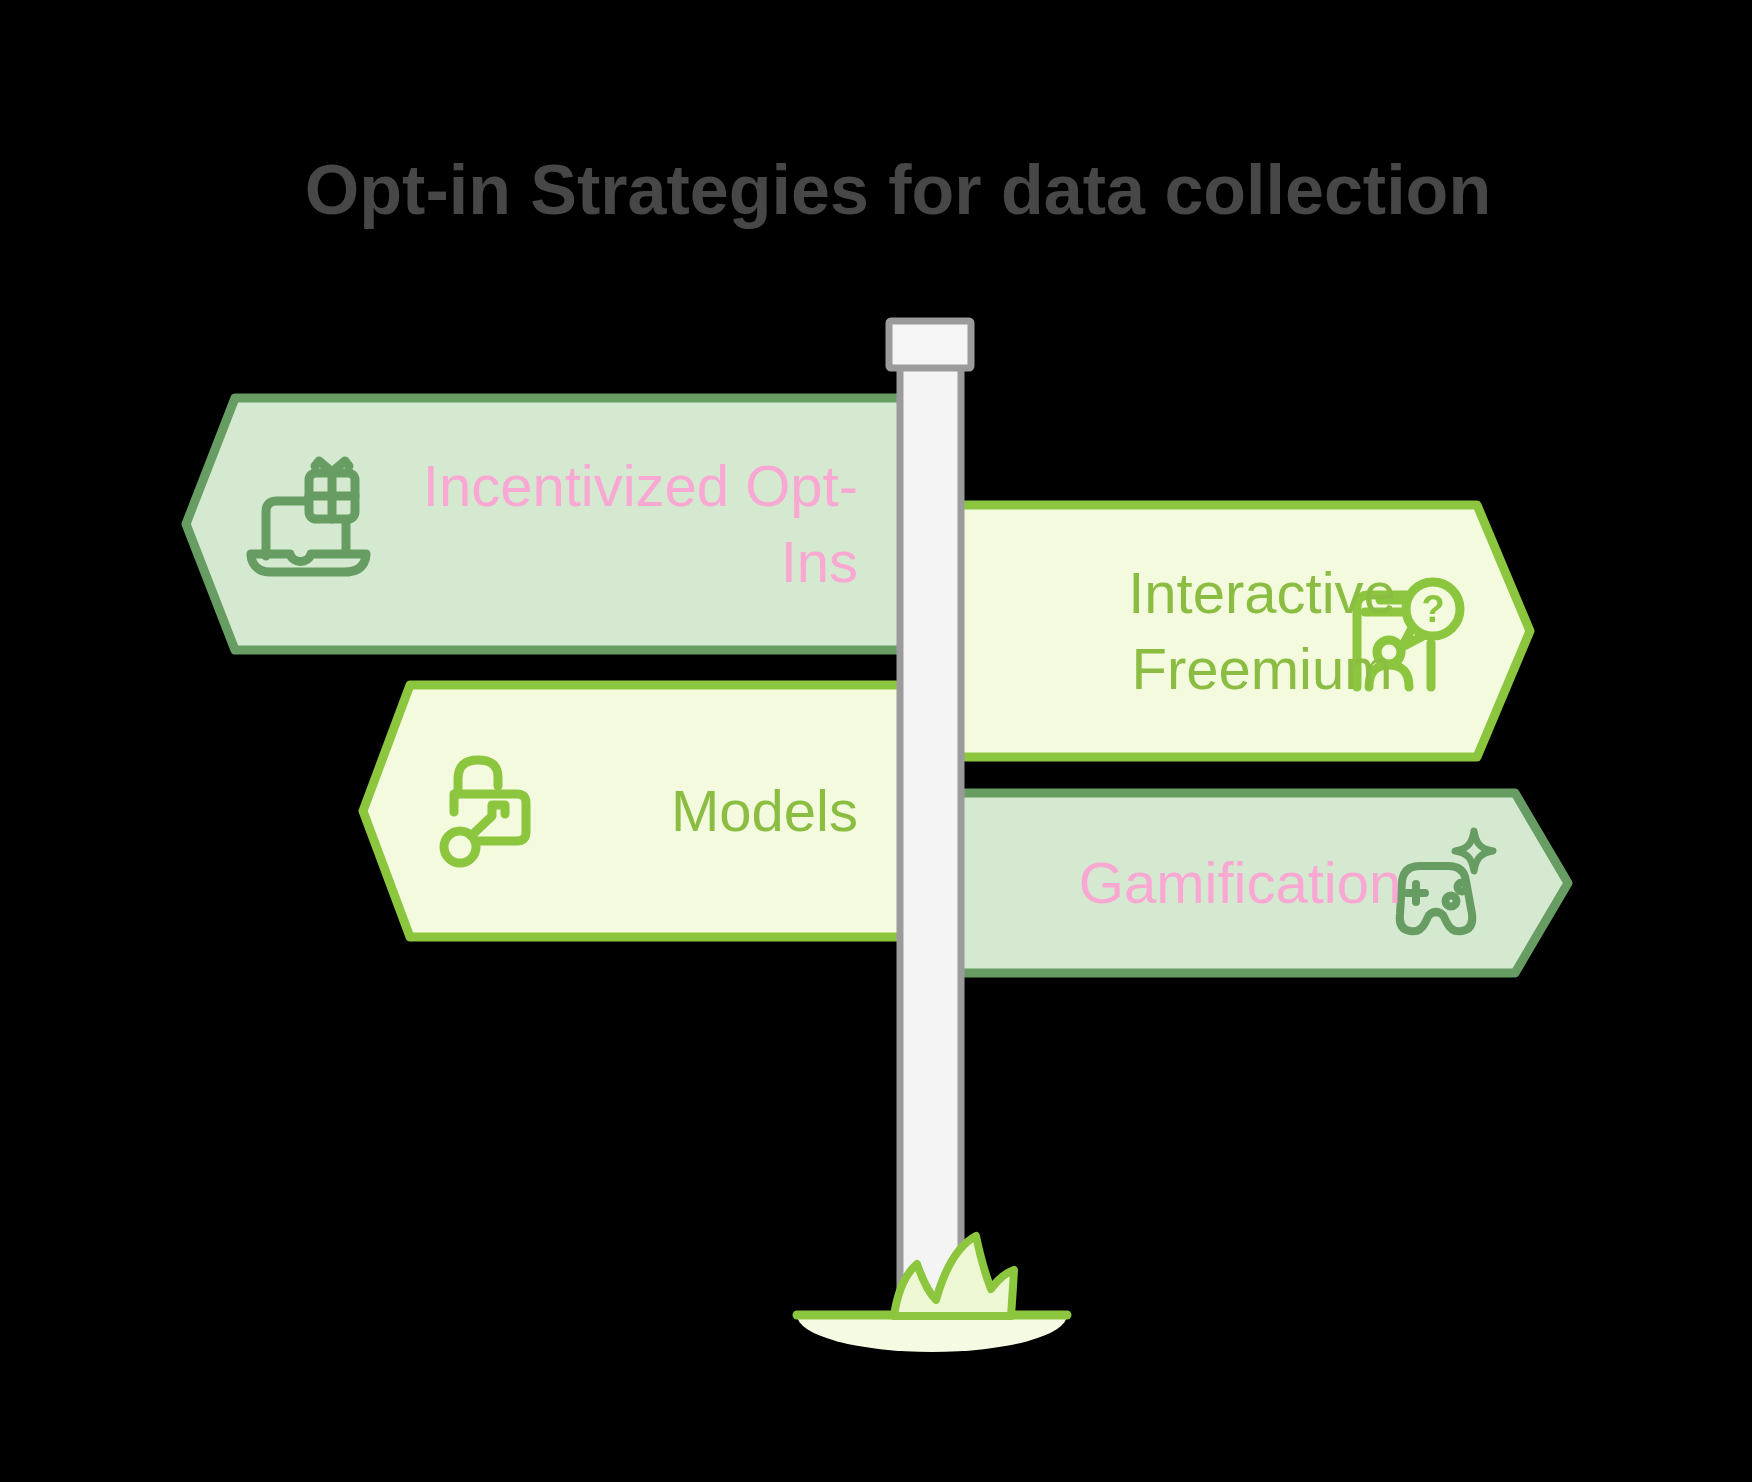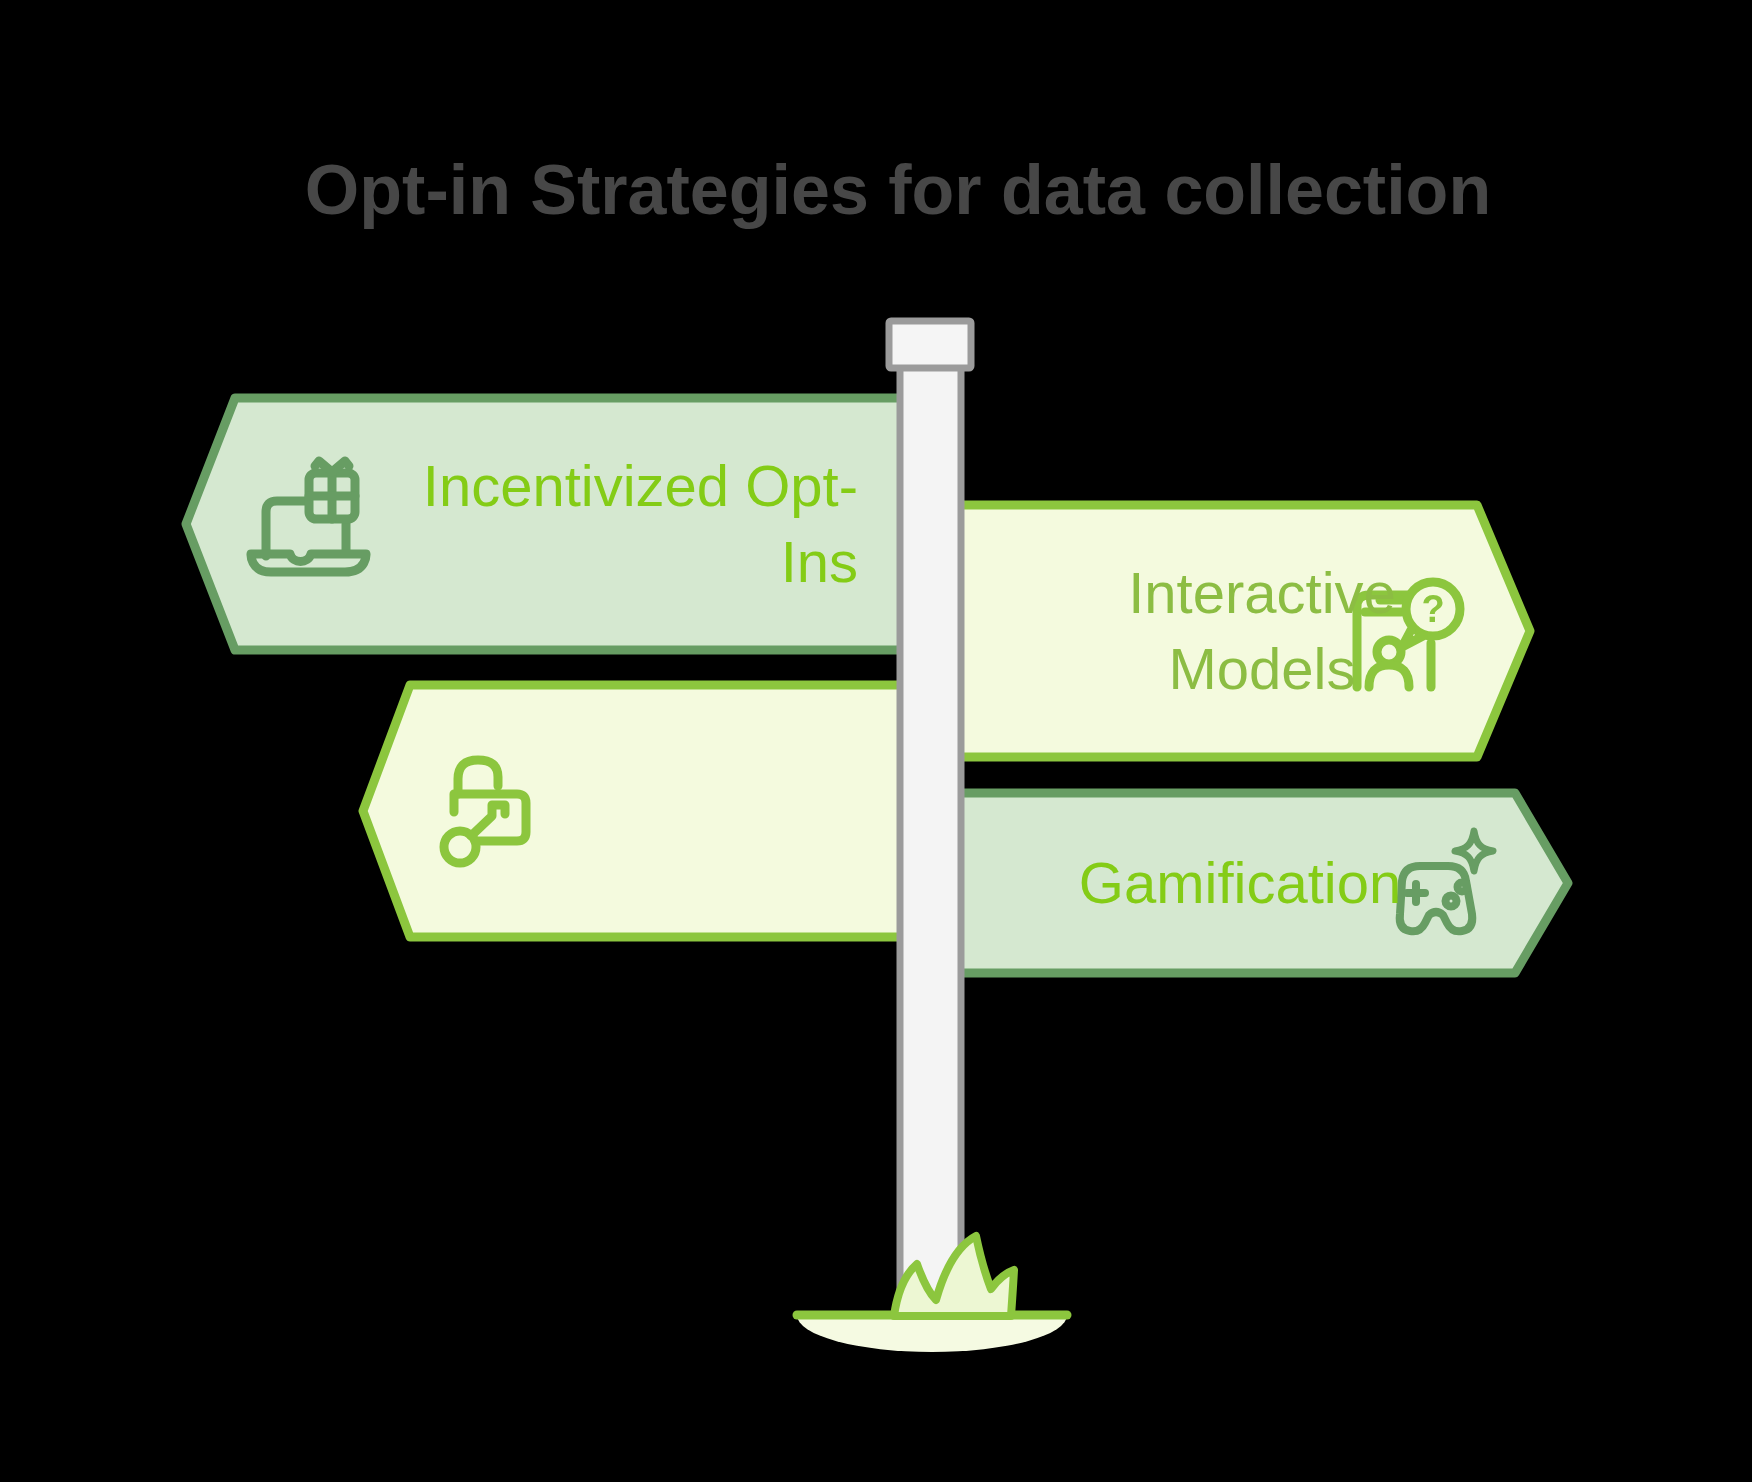--- a/index.html
+++ b/index.html
@@ -23,21 +23,21 @@
   .scene{position:absolute;left:0;top:0;}
   .sign-label{
     position:absolute;
     display:flex;
     flex-direction:column;
     justify-content:center;
     font-size:58px;
     line-height:76px;
     white-space:nowrap;
   }
-  .sign-label.mint{color:#84cc16;}
+  .sign-label.mint{color:#f9a8d4;}
   .sign-label.lime{color:#8cbd43;}
   .sign-label.align-right{text-align:right;align-items:flex-end;}
   .sign-label.align-left{text-align:left;align-items:center;}
   .t1{left:300px;top:398px;width:558px;height:252px;}
   .t2{left:1002px;top:505px;width:520px;height:252px;}
   .t3{left:300px;top:685px;width:558px;height:252px;}
   .t4{left:970px;top:793px;width:540px;height:180px;}
 </style>
 </head>
 <body>
@@ -105,23 +105,24 @@
              C1013,1288 1012,1302 1011,1316 Z" fill="#edf7d3" stroke="#8cc63e" stroke-width="8" stroke-linejoin="round" stroke-linecap="round"></path>
   </svg>
 
   <div class="sign-label mint align-right t1">
     <div>Incentivized Opt-</div>
     <div>Ins</div>
   </div>
 
   <div class="sign-label lime align-left t2">
     <div>Interactive</div>
-    <div>Models</div>
+    <div>Freemium</div>
   </div>
 
   <div class="sign-label lime align-right t3">
+    <div>Models</div>
   </div>
 
   <div class="sign-label mint align-left t4">
     <div>Gamification</div>
   </div>
 
 </div>
 
 </body></html>

